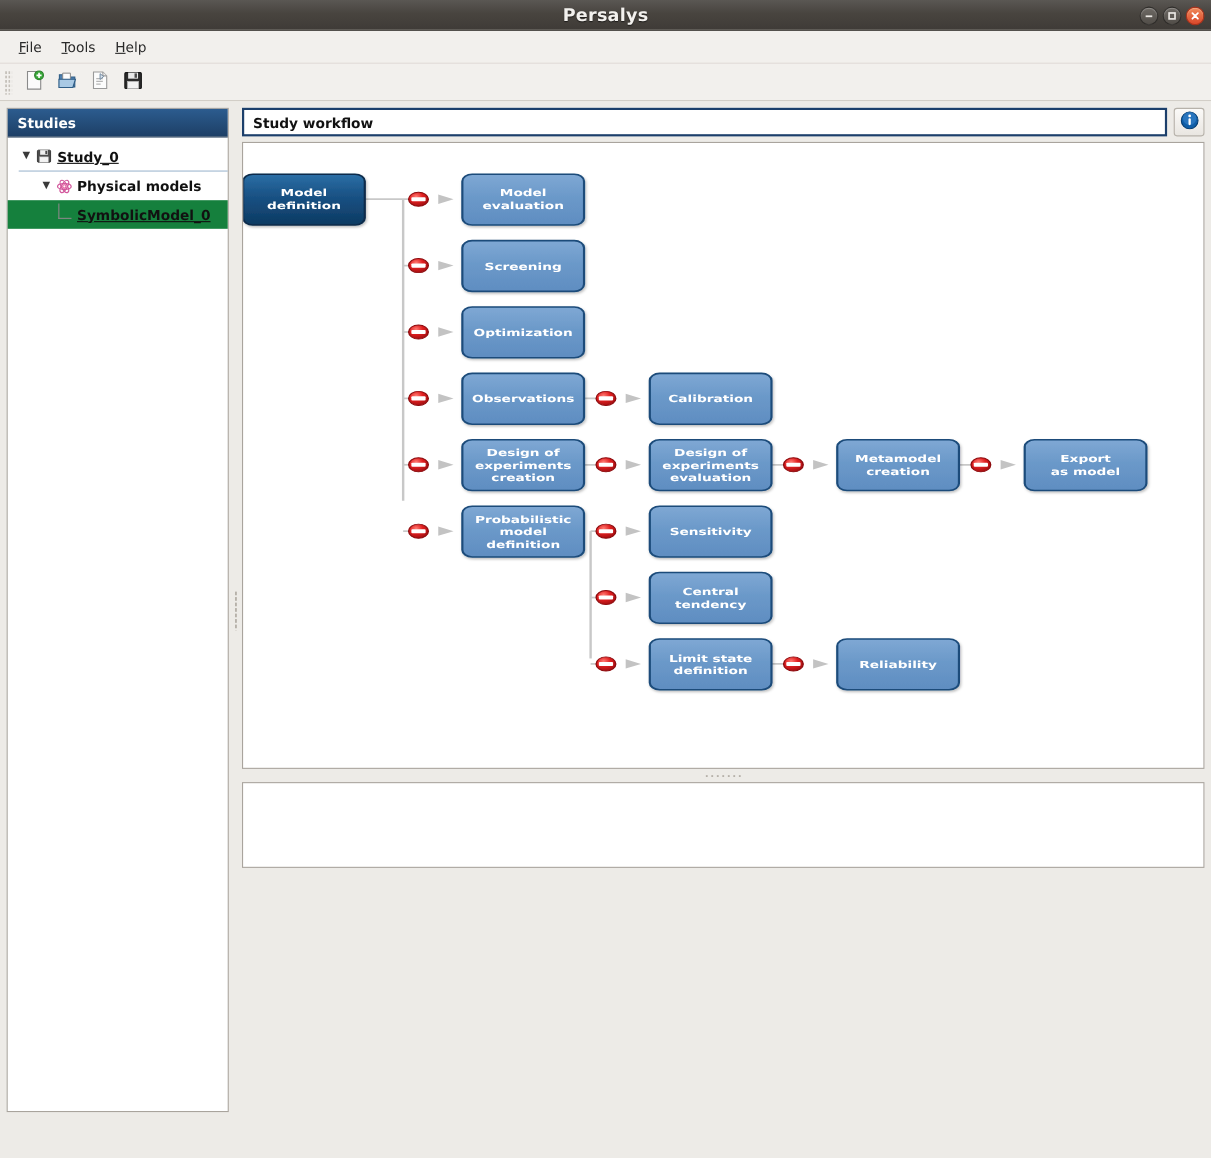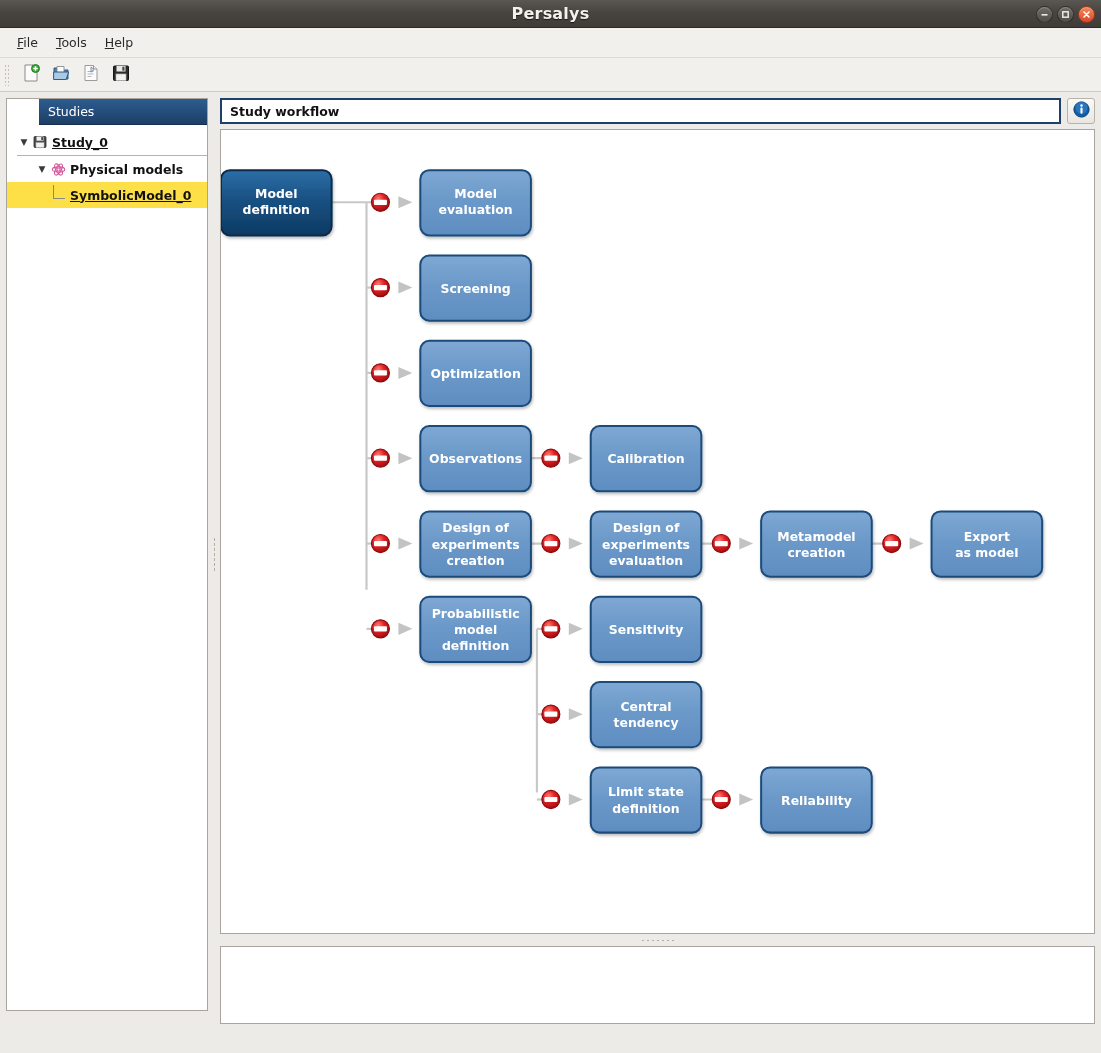--- a/index.html
+++ b/index.html
@@ -96,36 +96,35 @@
     width: 202px;
     background: #ffffff;
     border: 1px solid #a9a49d;
     display: flex; flex-direction: column;
     height: 913px;
   }
   .sidebar-header {
     background: linear-gradient(to bottom, #2c5c8f, #1d3f66);
     color: #fff;
     font-size: 12.5px;
-    font-weight: normal;
+    font-weight: bold;
     padding: 5px 9px;
     border-bottom: 1px solid #15304f;
-    margin-left: 32px;
   }
   .tree { padding: 4px 0 0 0; font-size: 12.5px; color: #111; flex: 1; }
   .tree-row {
     display: flex; align-items: center;
     height: 26px;
     padding-left: 6px;
     white-space: nowrap;
   }
   .tree-row.level1 { padding-left: 10px; }
   .tree-row.level2 { padding-left: 28px; }
   .tree-row.level3 { padding-left: 46px; }
-  .tree-row.selected { background: #fde047; }
+  .tree-row.selected { background: #15803d; }
   .twisty {
     width: 14px; display: inline-flex; align-items: center; justify-content: center;
     font-size: 9px; color: #3a3a3a;
   }
   .tree-icon { width: 18px; display: inline-flex; align-items: center; justify-content: center; }
   .tree-label { padding-left: 3px; font-weight: bold; }
   .tree-label.bold { font-weight: bold; text-align: center; }
   .tree-label.link { text-decoration: underline; }
   .tree-line {
     width: 12px; height: 14px;
@@ -146,21 +145,21 @@
   .vsplit-grip {
     width: 3px; height: 36px;
     background-image: radial-gradient(#b3aea6 1px, transparent 1px);
     background-size: 3px 5px;
   }
 
   
   .main {
     flex: 1;
     display: flex; flex-direction: column;
-    height: 926px;
+    height: 691px;
   }
   .main-head {
     display: flex; align-items: center; gap: 6px;
     margin-bottom: 5px;
   }
   .title-box {
     flex: 1;
     height: 26px;
     background: #fff;
     border: 2px solid #1c3f6b;

